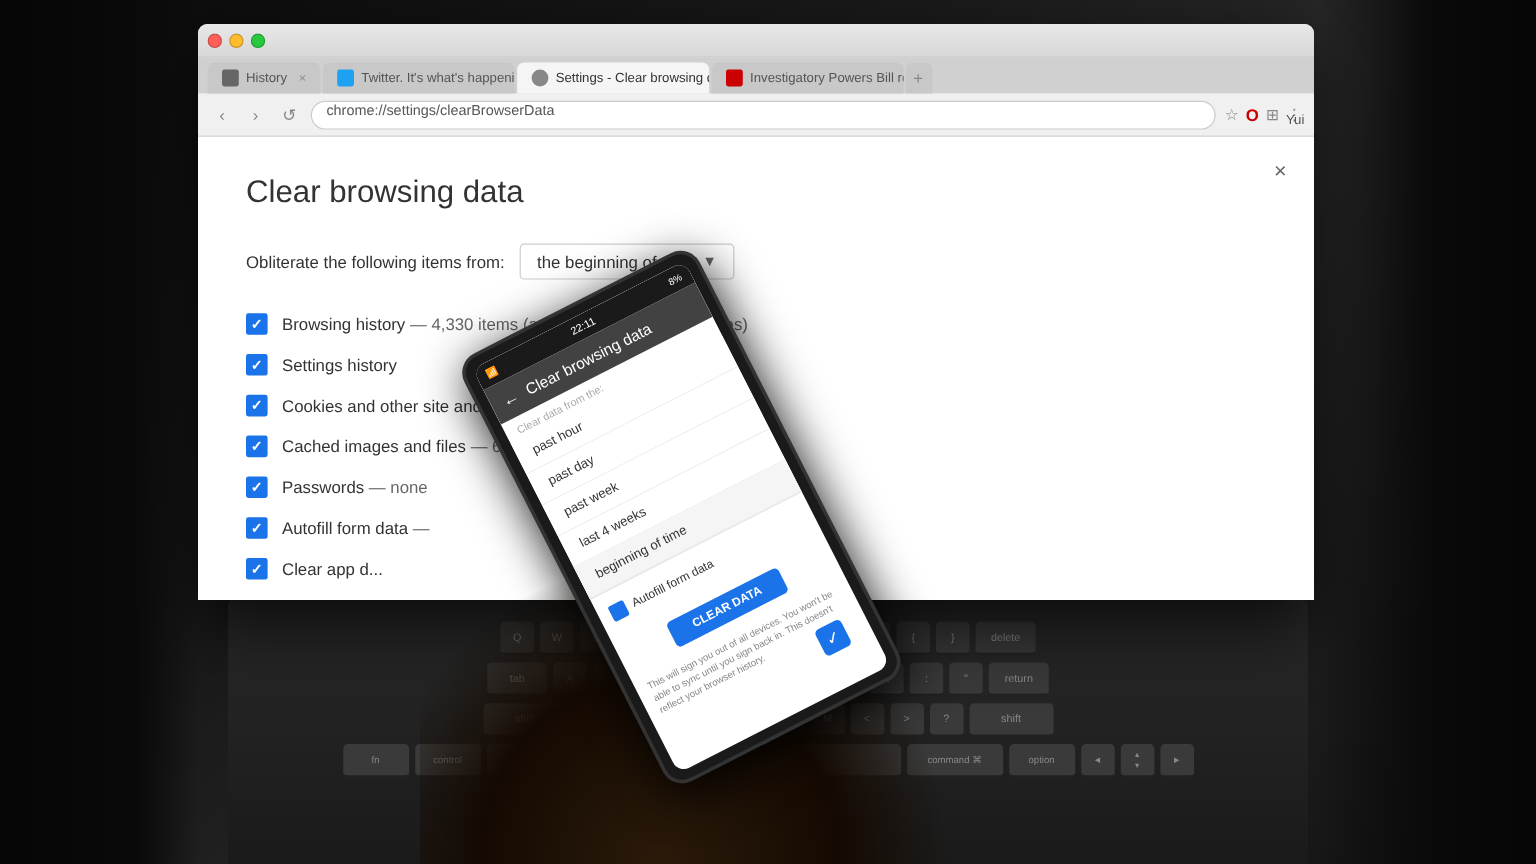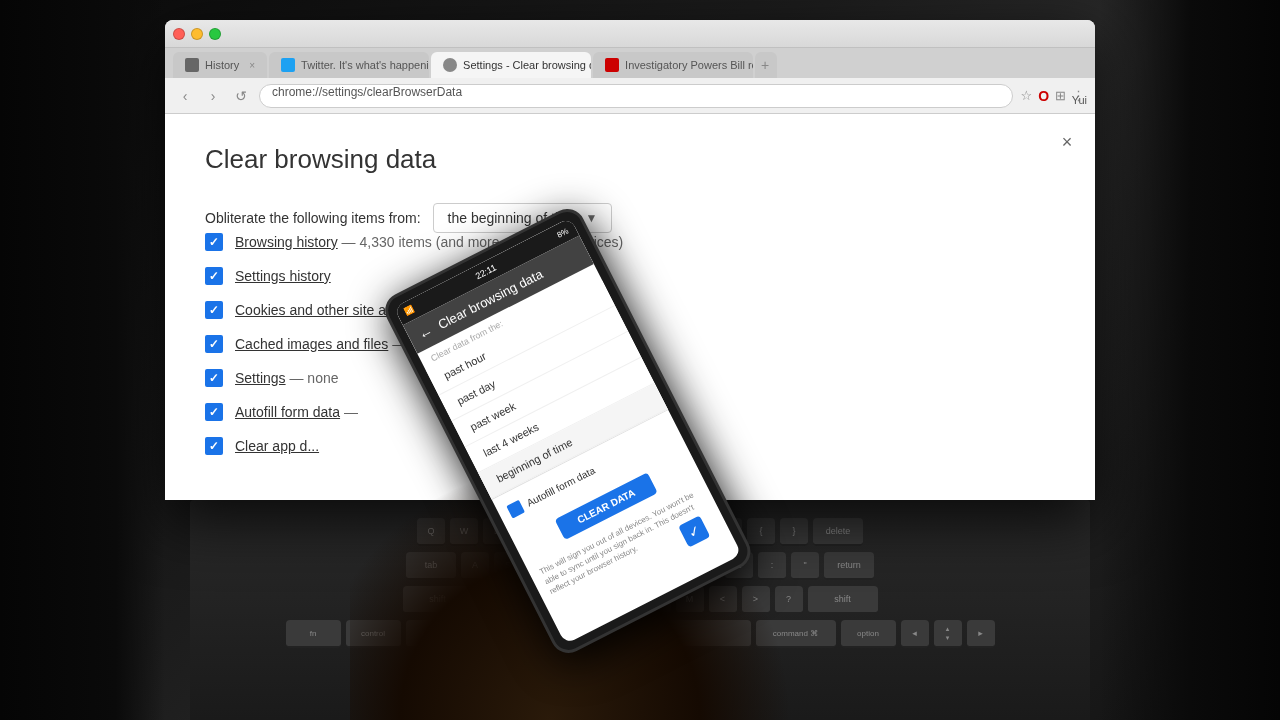--- a/index.html
+++ b/index.html
@@ -211,20 +211,21 @@
       font-size: 26px;
       font-weight: 400;
       color: #333;
       margin-bottom: 28px;
     }
 
     .obliterate-row {
       display: flex;
       align-items: center;
       gap: 12px;
+      margin-bottom: 28px;
     }
 
     .obliterate-label {
       font-size: 14px;
       color: #333;
     }
 
     .time-dropdown {
       display: flex;
       align-items: center;
@@ -267,21 +268,20 @@
       font-weight: bold;
     }
 
     .checkbox-label {
       font-size: 14px;
       color: #333;
     }
 
     .checkbox-label .item-name {
       font-weight: 500;
-      text-decoration: underline;
     }
 
     .checkbox-label .item-detail {
       color: #666;
       font-weight: 400;
     }
 
     .phone-body {
       width: 220px;
       height: 400px;
@@ -616,21 +616,21 @@
       <span class="checkbox-label">
         <span class="item-name">Cached images and files</span><span class="item-detail"> — 638 MB</span>
       </span>
     </div>
 
     <div class="checkbox-item">
       <div class="checkbox">
         <span class="checkbox-check">✓</span>
       </div>
       <span class="checkbox-label">
-        <span class="item-name">Settings</span><span class="item-detail"> — none</span>
+        <span class="item-name">Passwords</span><span class="item-detail"> — none</span>
       </span>
     </div>
 
     <div class="checkbox-item">
       <div class="checkbox">
         <span class="checkbox-check">✓</span>
       </div>
       <span class="checkbox-label">
         <span class="item-name">Autofill form data</span><span class="item-detail"> —</span>
       </span>

